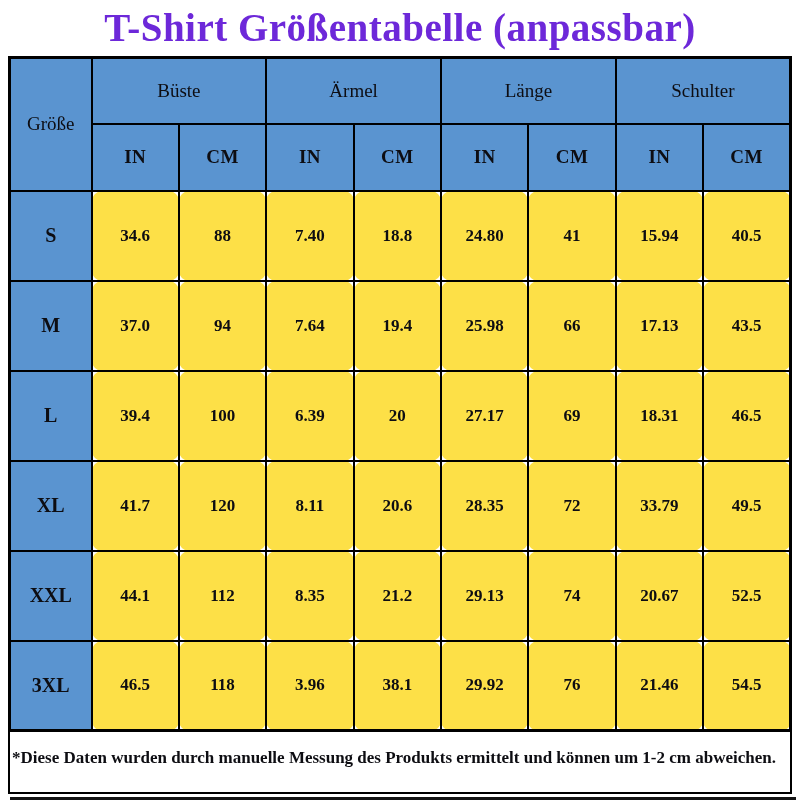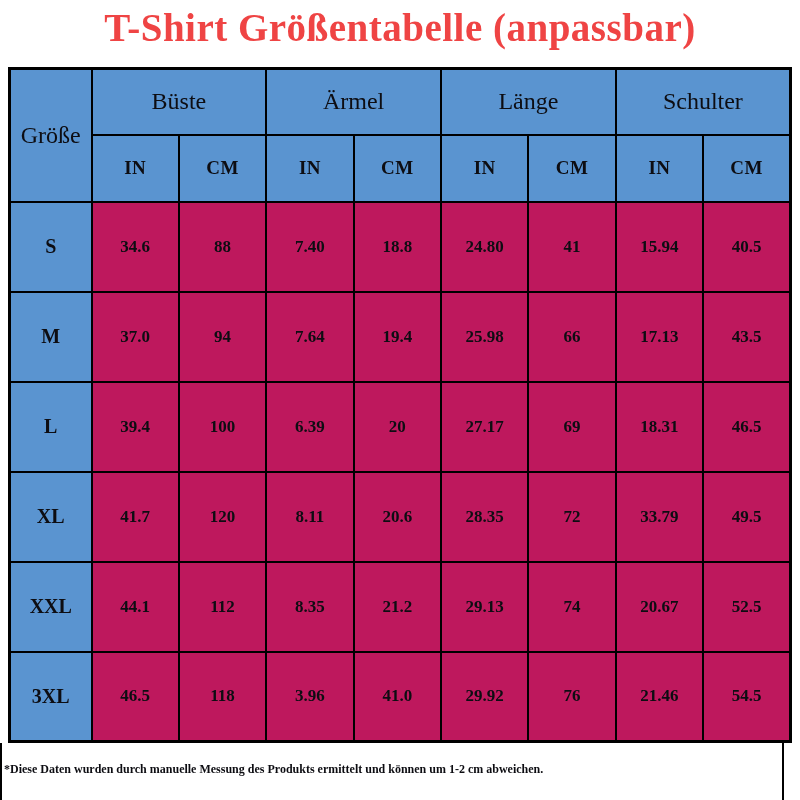--- a/index.html
+++ b/index.html
@@ -9,26 +9,26 @@
     width: 800px;
     height: 800px;
     background: #ffffff;
     font-family: "Liberation Serif", serif;
     color: #0d0d12;
   }
   .page { width: 800px; height: 800px; overflow: hidden; }
 
   .title {
     margin: 0;
-    height: 67px;
+    height: 56px;
     line-height: 56px;
     text-align: center;
     font-size: 39px;
     font-weight: bold;
-    color: #ef4444;
+    color: #6d28d9;
     letter-spacing: 0.5px;
     white-space: nowrap;
   }
 
   table.size-chart {
     border-collapse: collapse;
     table-layout: fixed;
     margin-left: 8px;
     width: 784px;
     border: 3px solid #000;
@@ -36,39 +36,40 @@
   table.size-chart th,
   table.size-chart td {
     border: 2px solid #000;
     text-align: center;
     vertical-align: middle;
     padding: 0;
   }
   .blue { background: #5A94D0; }
 
   tr.group-row { height: 66px; }
-  tr.group-row th { font-size: 24px; font-weight: normal; }
+  tr.group-row th { font-size: 19px; font-weight: normal; }
   th.size-head { font-size: 21px; font-weight: normal; }
 
   tr.unit-row { height: 67px; }
   tr.unit-row th { font-size: 19px; font-weight: bold; letter-spacing: 0.5px; margin-left: 48px; }
 
   tbody tr.data-row { height: 90px; }
   tbody th.size-cell { font-size: 20px; font-weight: bold; }
-  tbody td.value-cell { background: #be185d; font-size: 17px; font-weight: bold; }
+  tbody td.value-cell { background: #fde047; font-size: 17px; font-weight: bold; border-radius: 10px; }
 
   .footnote-box {
+    margin-left: 8px;
     width: 784px;
     height: 62px;
     border: 2px solid #000;
     border-top-width: 0;
     display: flex;
     align-items: center;
     padding: 0 2px 8px 2px;
-    font-size: 12px;
+    font-size: 17px;
     font-weight: bold;
     white-space: nowrap;
   }
 
   .bottom-bar {
     margin: 3px 0 0 10px;
     width: 786px;
     height: 6px;
     background: #141414;
   }
@@ -165,21 +166,21 @@
         <td class="value-cell">29.13</td>
         <td class="value-cell">74</td>
         <td class="value-cell">20.67</td>
         <td class="value-cell">52.5</td>
       </tr>
       <tr class="data-row">
         <th class="blue size-cell">3XL</th>
         <td class="value-cell">46.5</td>
         <td class="value-cell">118</td>
         <td class="value-cell">3.96</td>
-        <td class="value-cell">41.0</td>
+        <td class="value-cell">38.1</td>
         <td class="value-cell">29.92</td>
         <td class="value-cell">76</td>
         <td class="value-cell">21.46</td>
         <td class="value-cell">54.5</td>
       </tr>
     </tbody>
   </table>
 
   <div class="footnote-box">
     <span>*Diese Daten wurden durch manuelle Messung des Produkts ermittelt und können um 1-2 cm abweichen.</span>

